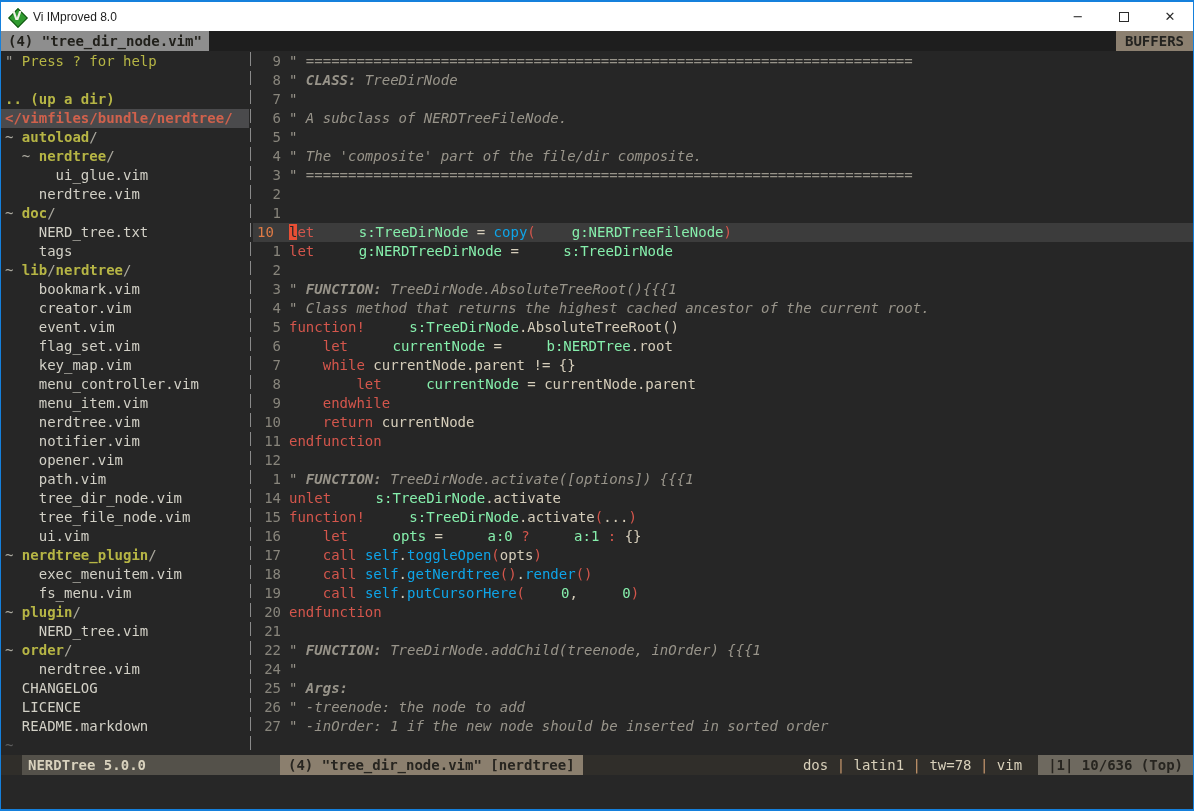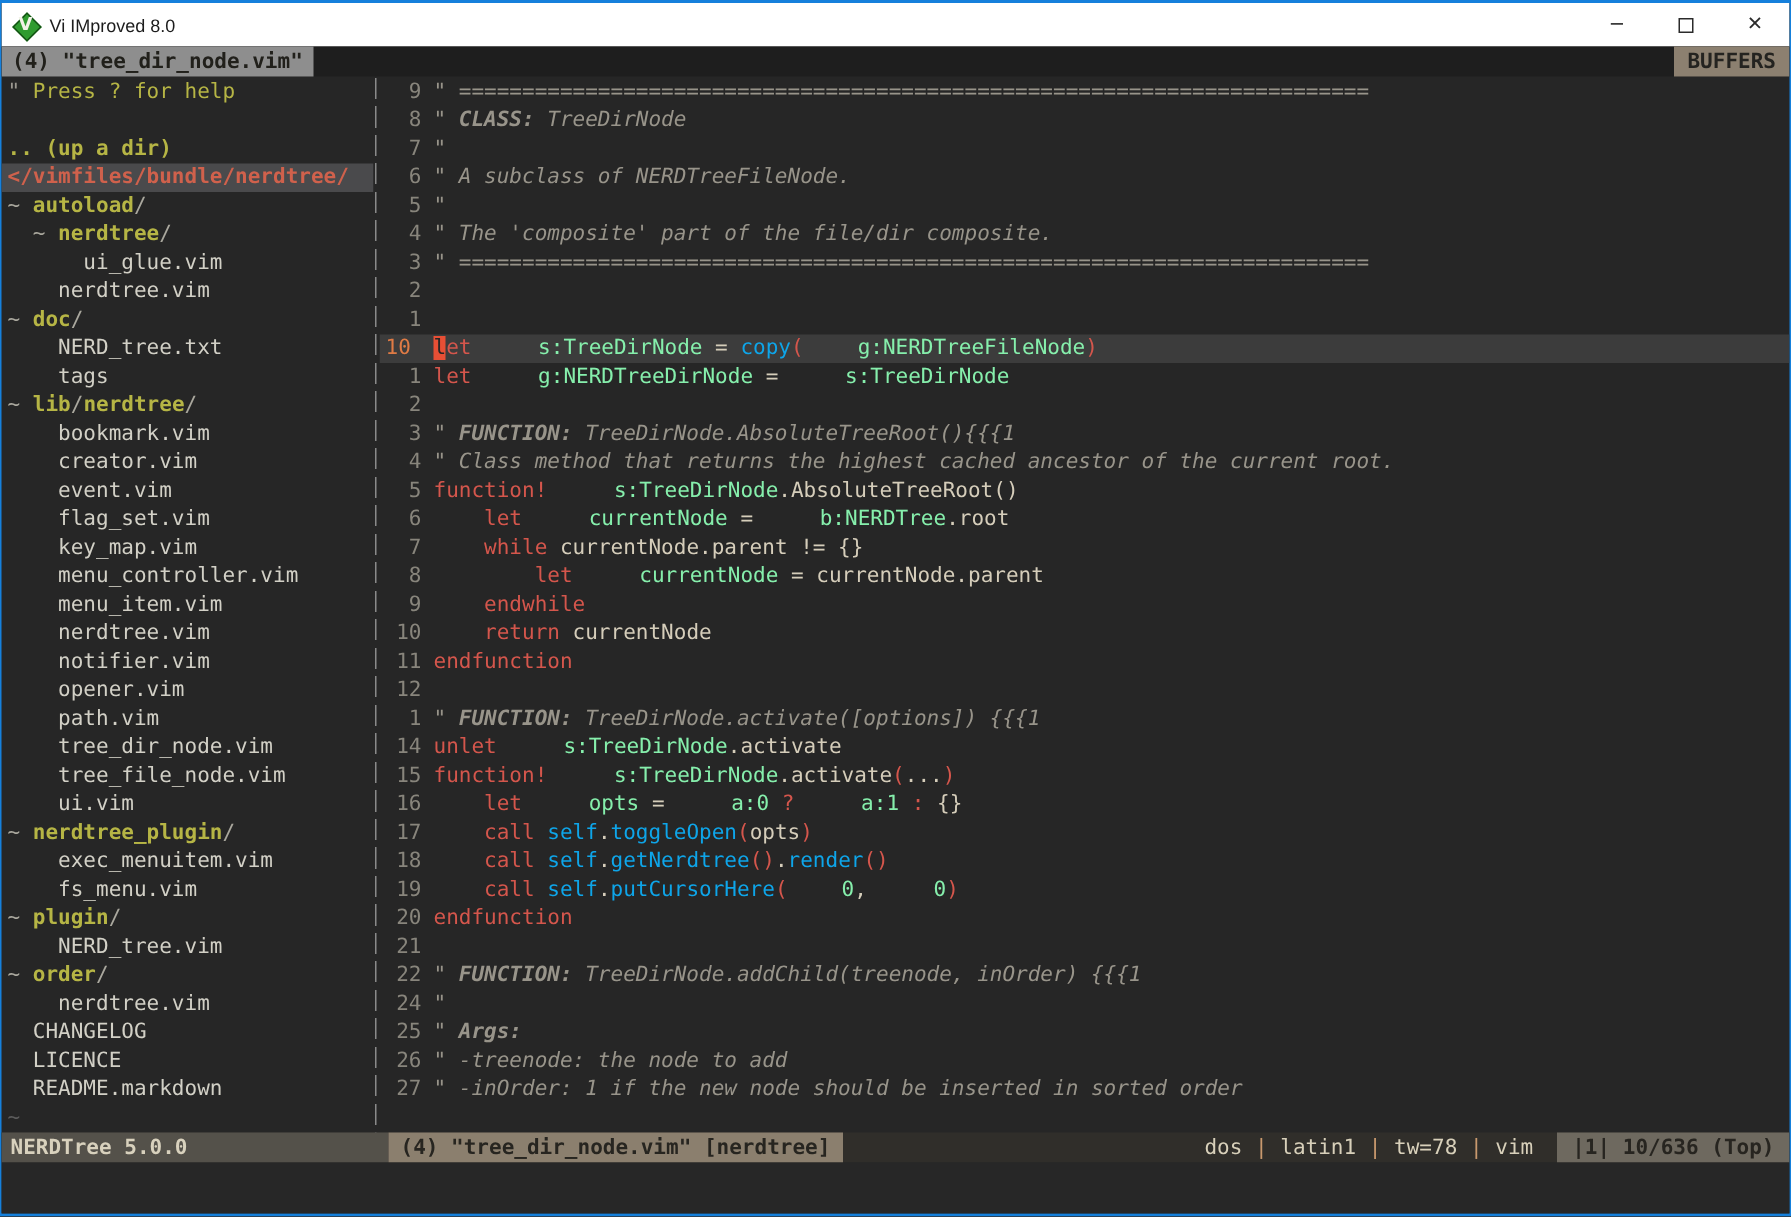--- a/index.html
+++ b/index.html
@@ -46,21 +46,21 @@
   .ed-row.cur .lnum{text-align:left;color:#e07b45;padding-left:4px;flex-basis:24px;}
   .code{white-space:pre;}
   .tk-c{color:#98948a;font-style:italic;}
   .tk-cb{color:#98948a;font-style:italic;font-weight:bold;}
   .tk-k{color:#d4564c;}
   .tk-i{color:#86efac;margin-left:36px;}
   .tk-f{color:#0ea5e9;font-weight:normal;}
   .tk-p{color:#d5cdba;}
   .tk-cur{background:#e84f35;color:#262626;}
   
-  .statusbar{flex:0 0 20px;display:flex;background:#302e2a;font-size:14px;line-height:20px;}
+  .statusbar{flex:0 0 20px;display:flex;background:#302e2a;font-size:14px;line-height:20px;padding-left:21px;}
   .st-left{flex:0 0 252px;background:#54514a;color:#d8d1bd;font-weight:bold;padding-left:6px;white-space:pre;}
   .st-main{flex:1 1 auto;display:flex;}
   .st-chip{background:#8b7f6e;color:#272520;font-weight:bold;padding:0 8px;white-space:pre;}
   .st-right{margin-left:auto;display:flex;align-items:flex-end;}
   .st-info{color:#d8d0ba;white-space:pre;}
   .st-sep{color:#c9996e;white-space:pre;}
   .st-pos{background:#6e695f;color:#272520;font-weight:bold;padding:0 10px;margin-left:16px;margin-right:0;white-space:pre;}
   
   .msgarea{flex:0 0 34px;background:#272727;}
 </style>

